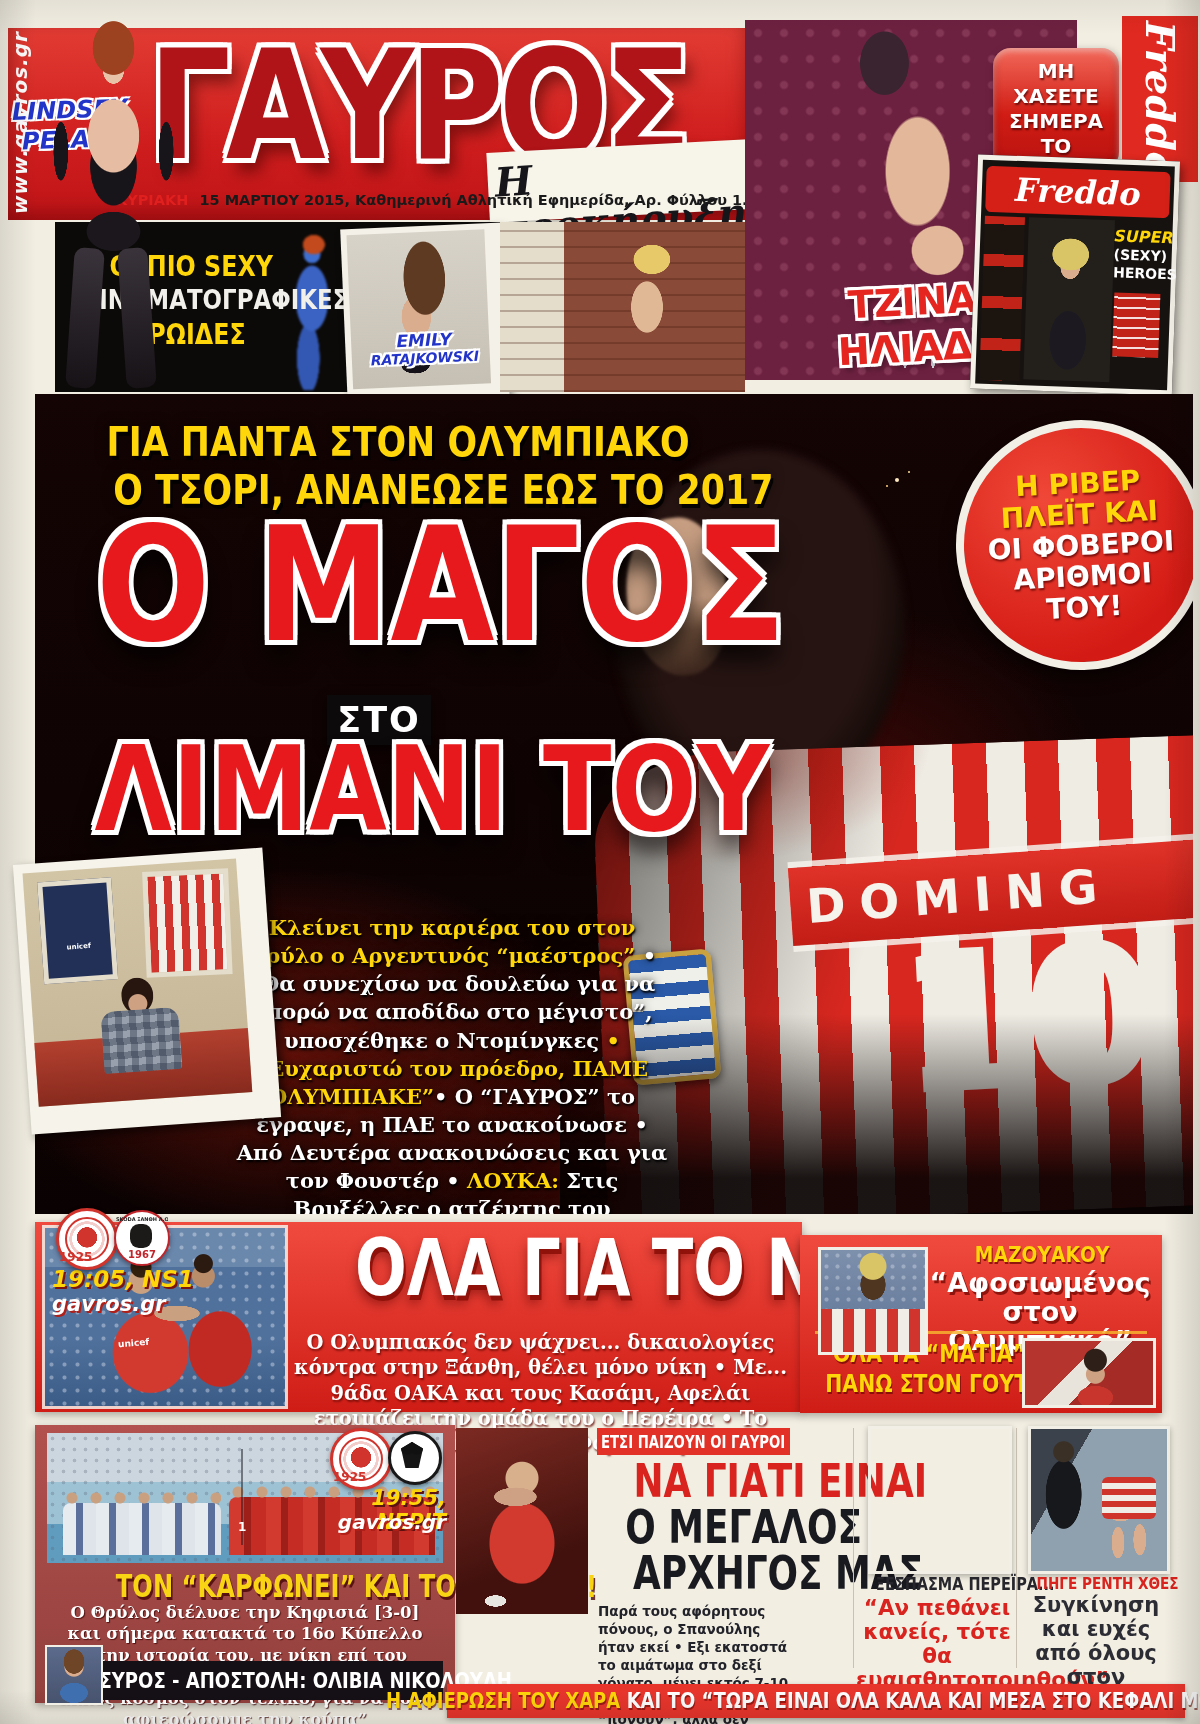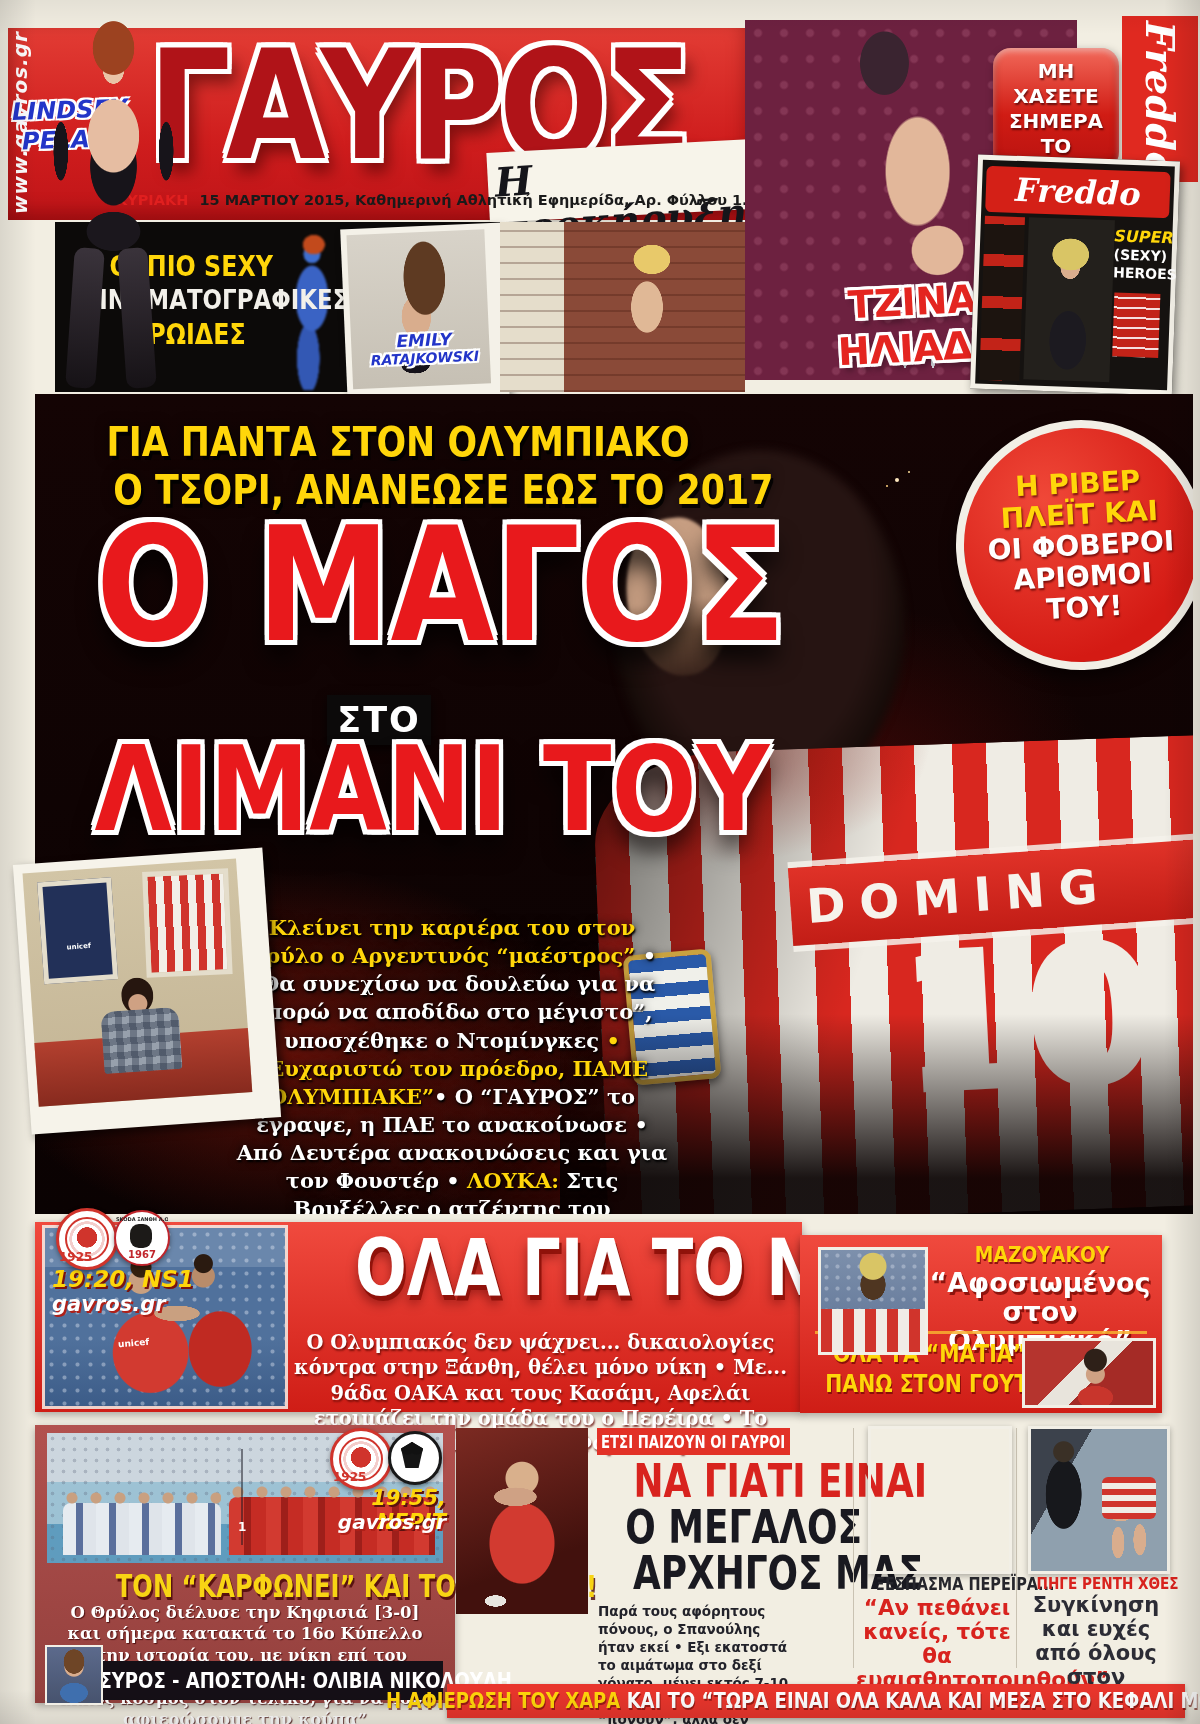--- a/index.html
+++ b/index.html
@@ -433,21 +433,21 @@
   <div class="abs damble"></div>
   <div class="abs dm-photo"></div>
   <div class="abs dm-unicef">unicef</div>
   <div class="abs logo logo-oly" style="left:56px;top:1208px;">
       <span>1925</span>
     </div>
   <div class="abs logo logo-xanthi" style="left:114px;top:1210px;">
       <i>SKODA ΞΑΝΘΗ Α.Ο.</i>
       <span>1967</span>
     </div>
-  <div class="abs dm-time">19:20, NS1</div>
+  <div class="abs dm-time">19:05, NS1</div>
   <div class="abs dm-site">gavros.gr</div>
   <div class="abs dm-title"><span class="cond">ΟΛΑ ΓΙΑ ΤΟ ΝΤΑΜΠΛ</span></div>
   <div class="abs dm-body">Ο Ολυμπιακός δεν ψάχνει... δικαιολογίες κόντρα στην Ξάνθη, θέλει μόνο νίκη • Με... 9άδα ΟΑΚΑ και τους Κασάμι, Αφελάι ετοιμάζει την ομάδα του ο Περέιρα • Το δίλημμα με τον Φορτούνη</div>
 
   <div class="abs maz"></div>
   <div class="abs maz-photo"></div>
   <div class="abs maz-name"><span class="cond85">ΜΑΖΟΥΑΚΟΥ</span></div>
   <div class="abs maz-quote">“Αφοσιωμένος στον Ολυμπιακό”</div>
   <div class="abs maz-div"></div>
   <div class="abs maz-sub1"><span class="cond85">ΟΛΑ ΤΑ “ΜΑΤΙΑ”</span></div>

